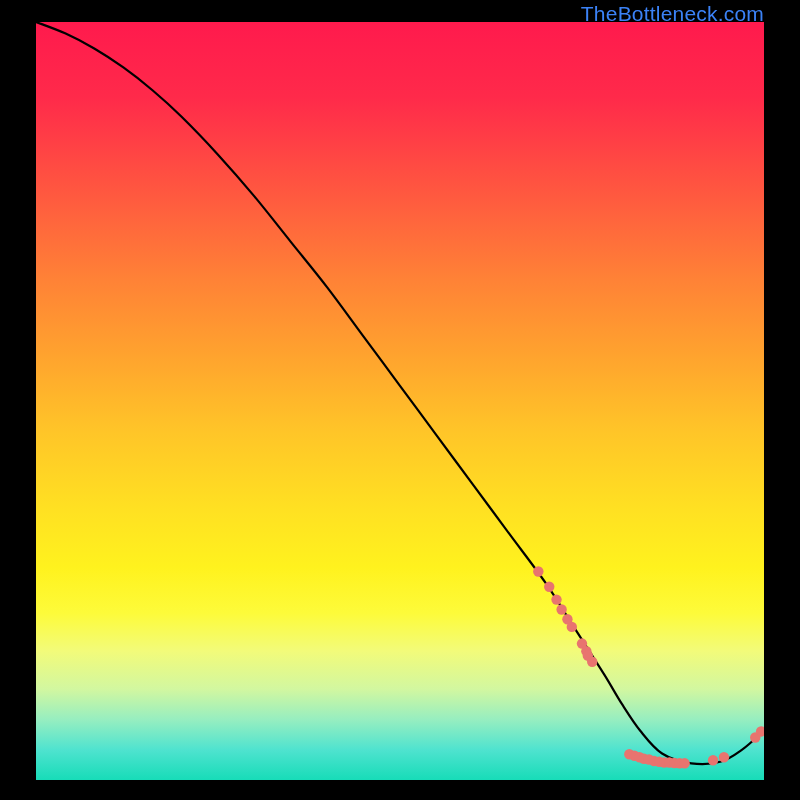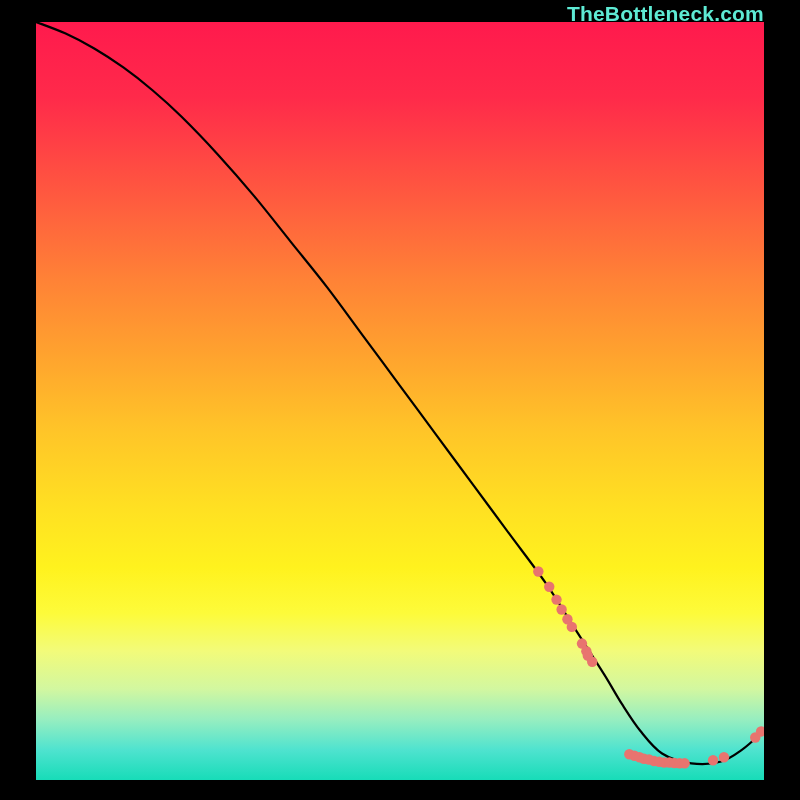--- a/index.html
+++ b/index.html
@@ -45,24 +45,24 @@
       #d2f7a0 88%,
       #97eec0 92%,
       #4fe3cf 96%,
       #17dcb8 100%
     );
   }
   .watermark {
     position: absolute;
     top: 2px;
     right: 36px;
-    color: #5eead4;
+    color: #3b82f6;
     font-size: 21px;
     letter-spacing: 0.2px;
-    font-weight: 700;
+    font-weight: 400;
   }
   svg.curve {
     position: absolute;
     inset: 0;
   }
 </style>
 </head>
 <body>
 
 <div class="frame">

